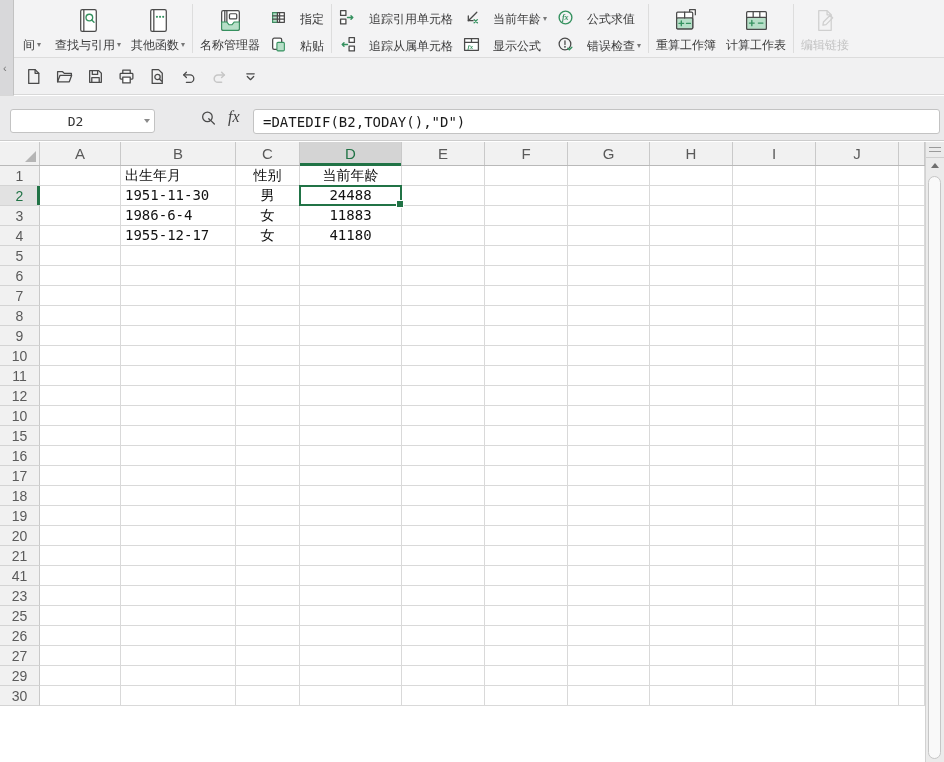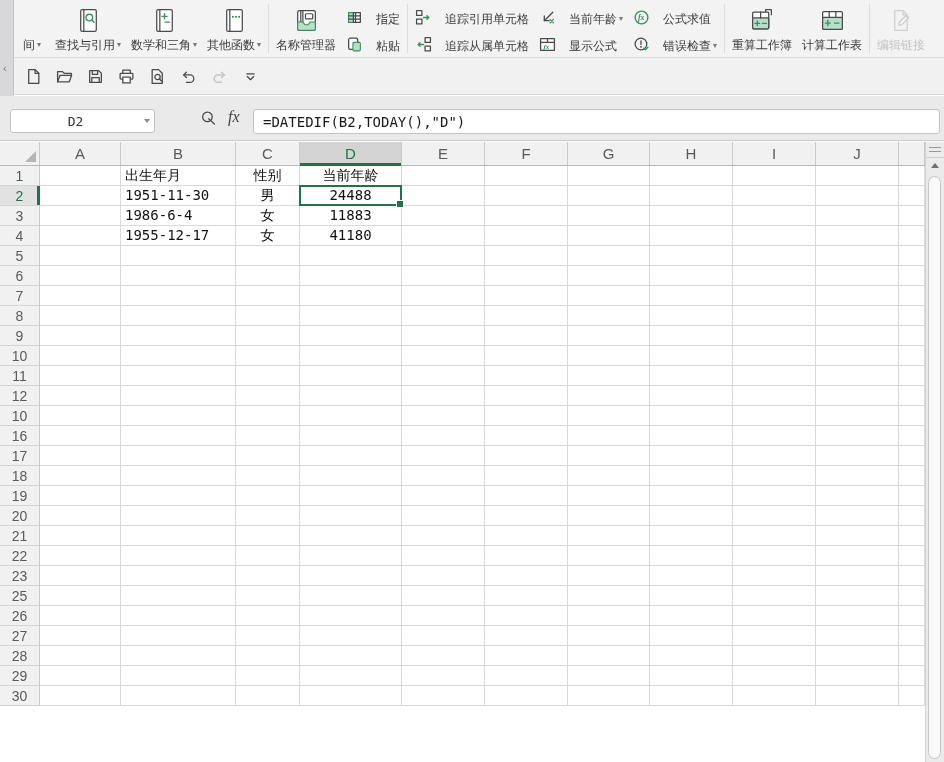--- a/index.html
+++ b/index.html
@@ -98,31 +98,20 @@
           <svg class="i26" viewBox="0 0 26 26">
               <rect class="sdw" x="5.5" y="2.5" width="15" height="21" rx="1.5"></rect>
               <path class="sd" d="M8.5 2.5v21"></path>
               <circle class="gn" cx="13.8" cy="10.2" r="3.2"></circle>
               <path class="gn" d="M16.1 12.5l2.2 2.2"></path>
             </svg>
         </span>
         <span class="rb-label caret">查找与引用</span>
       </div>
 
-      <div class="rb-big">
-        <span class="rb-ic">
-          <svg class="i26" viewBox="0 0 26 26">
-              <rect class="sdw" x="5.5" y="2.5" width="15" height="21" rx="1.5"></rect>
-              <path class="sd" d="M8.5 2.5v21"></path>
-              <path class="gn" d="M13 6.5v5M10.5 9h5"></path>
-              <path class="gn" d="M13.5 14.5h4.5"></path>
-            </svg>
-        </span>
-        <span class="rb-label caret">数学和三角</span>
-      </div>
 
       <div class="rb-big">
         <span class="rb-ic">
           <svg class="i26" viewBox="0 0 26 26">
               <rect class="sdw" x="5.5" y="2.5" width="15" height="21" rx="1.5"></rect>
               <path class="sd" d="M8.5 2.5v21"></path>
               <circle class="gd" cx="11.5" cy="9.5" r="1"></circle>
               <circle class="gd" cx="14.5" cy="9.5" r="1"></circle>
               <circle class="gd" cx="17.5" cy="9.5" r="1"></circle>
             </svg>
@@ -544,20 +533,34 @@
           <div class="g-cell al-center" style="width: 102px;"></div>
           <div class="g-cell al-left" style="width: 83px;"></div>
           <div class="g-cell al-left" style="width: 83px;"></div>
           <div class="g-cell al-left" style="width: 82px;"></div>
           <div class="g-cell al-left" style="width: 83px;"></div>
           <div class="g-cell al-left" style="width: 83px;"></div>
           <div class="g-cell al-left" style="width: 83px;"></div>
           <div class="g-cell al-left" style="width: 26px;"></div>
         </div>
         <div class="g-row">
+          <div class="g-row-h">15</div>
+          <div class="g-cell al-left" style="width: 81px;"></div>
+          <div class="g-cell al-left" style="width: 115px;"></div>
+          <div class="g-cell al-center" style="width: 64px;"></div>
+          <div class="g-cell al-center" style="width: 102px;"></div>
+          <div class="g-cell al-left" style="width: 83px;"></div>
+          <div class="g-cell al-left" style="width: 83px;"></div>
+          <div class="g-cell al-left" style="width: 82px;"></div>
+          <div class="g-cell al-left" style="width: 83px;"></div>
+          <div class="g-cell al-left" style="width: 83px;"></div>
+          <div class="g-cell al-left" style="width: 83px;"></div>
+          <div class="g-cell al-left" style="width: 26px;"></div>
+        </div>
+        <div class="g-row">
           <div class="g-row-h">16</div>
           <div class="g-cell al-left" style="width: 81px;"></div>
           <div class="g-cell al-left" style="width: 115px;"></div>
           <div class="g-cell al-center" style="width: 64px;"></div>
           <div class="g-cell al-center" style="width: 102px;"></div>
           <div class="g-cell al-left" style="width: 83px;"></div>
           <div class="g-cell al-left" style="width: 83px;"></div>
           <div class="g-cell al-left" style="width: 82px;"></div>
           <div class="g-cell al-left" style="width: 83px;"></div>
           <div class="g-cell al-left" style="width: 83px;"></div>
@@ -628,21 +631,21 @@
           <div class="g-cell al-center" style="width: 102px;"></div>
           <div class="g-cell al-left" style="width: 83px;"></div>
           <div class="g-cell al-left" style="width: 83px;"></div>
           <div class="g-cell al-left" style="width: 82px;"></div>
           <div class="g-cell al-left" style="width: 83px;"></div>
           <div class="g-cell al-left" style="width: 83px;"></div>
           <div class="g-cell al-left" style="width: 83px;"></div>
           <div class="g-cell al-left" style="width: 26px;"></div>
         </div>
         <div class="g-row">
-          <div class="g-row-h">22</div>
+          <div class="g-row-h">41</div>
           <div class="g-cell al-left" style="width: 81px;"></div>
           <div class="g-cell al-left" style="width: 115px;"></div>
           <div class="g-cell al-center" style="width: 64px;"></div>
           <div class="g-cell al-center" style="width: 102px;"></div>
           <div class="g-cell al-left" style="width: 83px;"></div>
           <div class="g-cell al-left" style="width: 83px;"></div>
           <div class="g-cell al-left" style="width: 82px;"></div>
           <div class="g-cell al-left" style="width: 83px;"></div>
           <div class="g-cell al-left" style="width: 83px;"></div>
           <div class="g-cell al-left" style="width: 83px;"></div>
@@ -685,34 +688,20 @@
           <div class="g-cell al-left" style="width: 83px;"></div>
           <div class="g-cell al-left" style="width: 83px;"></div>
           <div class="g-cell al-left" style="width: 82px;"></div>
           <div class="g-cell al-left" style="width: 83px;"></div>
           <div class="g-cell al-left" style="width: 83px;"></div>
           <div class="g-cell al-left" style="width: 83px;"></div>
           <div class="g-cell al-left" style="width: 26px;"></div>
         </div>
         <div class="g-row">
           <div class="g-row-h">27</div>
-          <div class="g-cell al-left" style="width: 81px;"></div>
-          <div class="g-cell al-left" style="width: 115px;"></div>
-          <div class="g-cell al-center" style="width: 64px;"></div>
-          <div class="g-cell al-center" style="width: 102px;"></div>
-          <div class="g-cell al-left" style="width: 83px;"></div>
-          <div class="g-cell al-left" style="width: 83px;"></div>
-          <div class="g-cell al-left" style="width: 82px;"></div>
-          <div class="g-cell al-left" style="width: 83px;"></div>
-          <div class="g-cell al-left" style="width: 83px;"></div>
-          <div class="g-cell al-left" style="width: 83px;"></div>
-          <div class="g-cell al-left" style="width: 26px;"></div>
-        </div>
-        <div class="g-row">
-          <div class="g-row-h">28</div>
           <div class="g-cell al-left" style="width: 81px;"></div>
           <div class="g-cell al-left" style="width: 115px;"></div>
           <div class="g-cell al-center" style="width: 64px;"></div>
           <div class="g-cell al-center" style="width: 102px;"></div>
           <div class="g-cell al-left" style="width: 83px;"></div>
           <div class="g-cell al-left" style="width: 83px;"></div>
           <div class="g-cell al-left" style="width: 82px;"></div>
           <div class="g-cell al-left" style="width: 83px;"></div>
           <div class="g-cell al-left" style="width: 83px;"></div>
           <div class="g-cell al-left" style="width: 83px;"></div>

